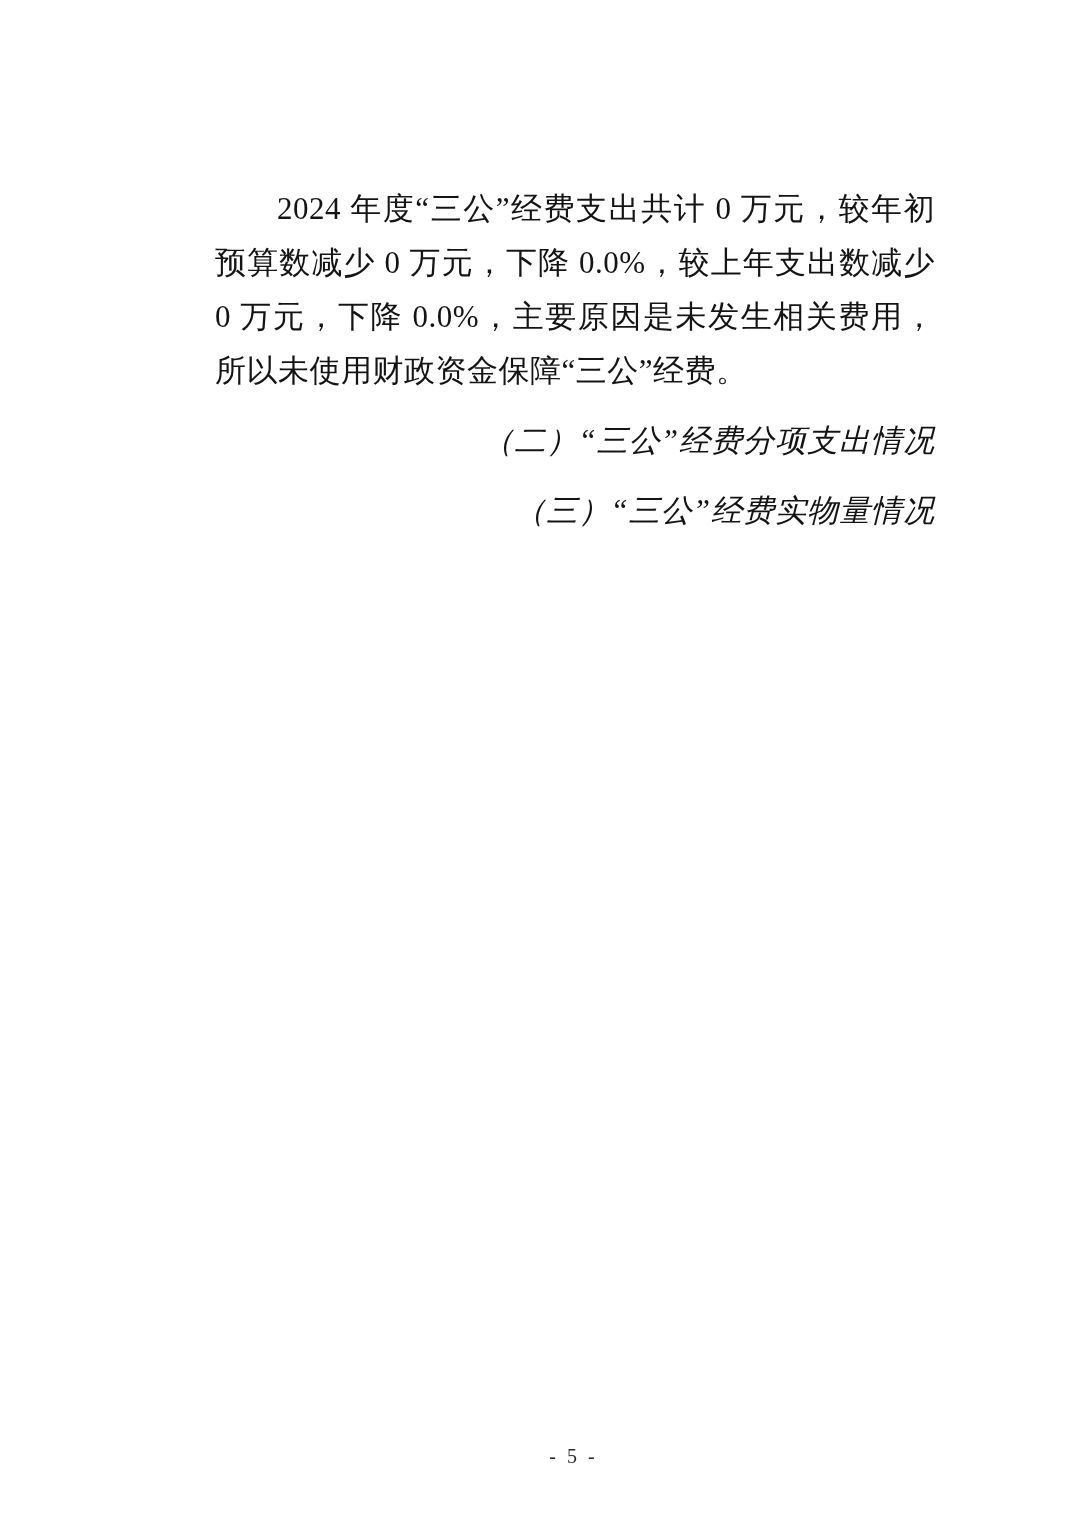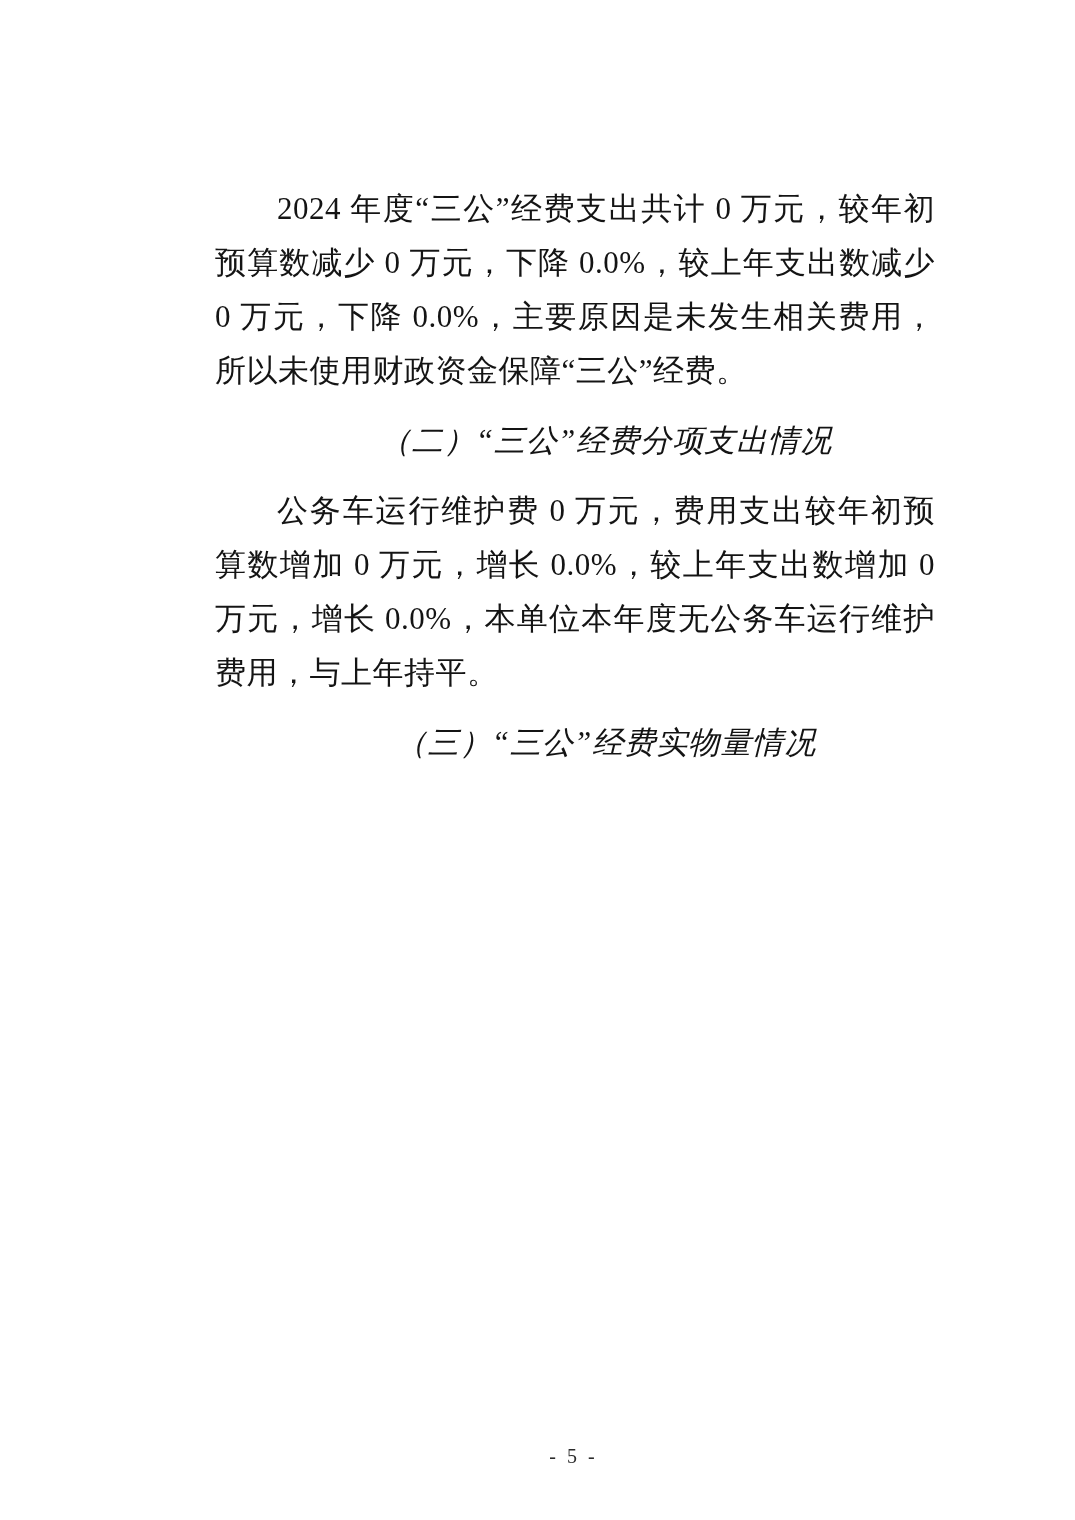--- a/index.html
+++ b/index.html
@@ -30,21 +30,21 @@
     line-height: 54px;
     color: #141414;
     text-align: justify;
     text-justify: inter-character;
     text-indent: 2em;
     letter-spacing: 0.5px;
     word-break: break-all;
   }
   .content p.heading {
     font-style: italic;           
-    text-align: center;
+    text-align: right;
     letter-spacing: 1px;
   }
   .footer {
     position: absolute;
     top: 1403px;
     left: 0;
     width: 1075px;
     text-align: center;
     font-size: 20px;
     line-height: 26px;
@@ -52,17 +52,16 @@
     letter-spacing: 3px;
   }
 </style>
 </head>
 <body>
 
 <div class="page">
   <div class="content">
       <p class="body-para">2024 年度“三公”经费支出共计 0 万元，较年初预算数减少 0 万元，下降 0.0%，较上年支出数减少 0 万元，下降 0.0%，主要原因是未发生相关费用，所以未使用财政资金保障“三公”经费。</p>
       <p class="heading">（二）“三公”经费分项支出情况</p>
-      <p class="body-para">公务车运行维护费 0 万元，费用支出较年初预算数增加 0 万元，增长 0.0%，较上年支出数增加 0 万元，增长 0.0%，本单位本年度无公务车运行维护费用，与上年持平。</p>
       <p class="heading">（三）“三公”经费实物量情况</p>
     </div>
   <div class="footer">- 5 -</div>
 </div>
 
 </body></html>

